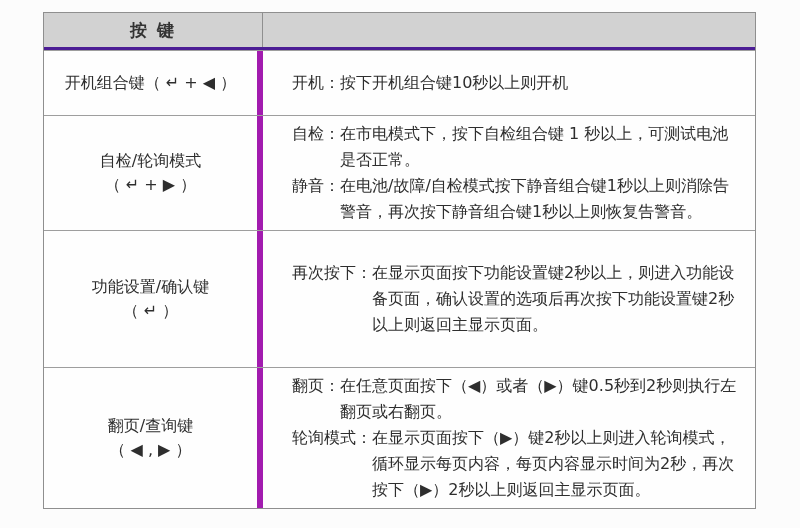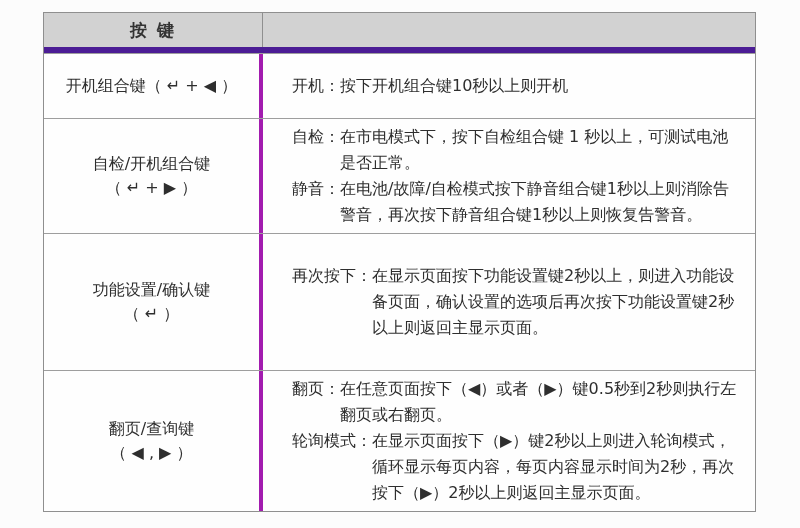--- a/index.html
+++ b/index.html
@@ -27,40 +27,40 @@
     background: #fefefe;
   }
   .trow {
     display: grid;
     grid-template-columns: 219px 1fr;
     border-top: 1px solid #9e9e9e;
   }
   .trow.header {
     border-top: none;
     background: #d2d2d2;
-    border-bottom: 6px solid #4c1d95;
+    border-bottom: 3px solid #4c1d95;
     min-height: 34px;
   }
   .trow.header .hcell {
     display: flex;
     align-items: center;
     justify-content: center;
     font-size: 17px;
     font-weight: bold;
     letter-spacing: 2px;
     color: #333;
   }
   .trow.header .hcell.first {
     border-right: 1px solid #8f8f8f;
   }
   .cell {
     box-sizing: border-box;
   }
   .key {
-    border-right: 4px solid #a21caf;
+    border-right: 6px solid #a21caf;
     display: flex;
     flex-direction: column;
     align-items: center;
     justify-content: center;
     text-align: left;
     padding: 20px 8px;
     font-size: 16px;
     line-height: 24px;
   }
   .desc {
@@ -107,21 +107,21 @@
         <div class="entry">
           <span class="lbl">开机：</span>
           <span class="txt">按下开机组合键10秒以上则开机</span>
         </div>
       </div>
     </div>
 
 
     <div class="trow r3">
       <div class="cell key">
-        <div>自检/开机组合键</div>
+        <div>自检/轮询模式</div>
         <div>（ ↵ + ▶ ）</div>
       </div>
       <div class="cell desc">
         <div class="entry">
           <span class="lbl">自检：</span>
           <span class="txt">在市电模式下，按下自检组合键 1 秒以上，可测试电池是否正常。</span>
         </div>
         <div class="entry">
           <span class="lbl">静音：</span>
           <span class="txt">在电池/故障/自检模式按下静音组合键1秒以上则消除告警音，再次按下静音组合键1秒以上则恢复告警音。</span>

